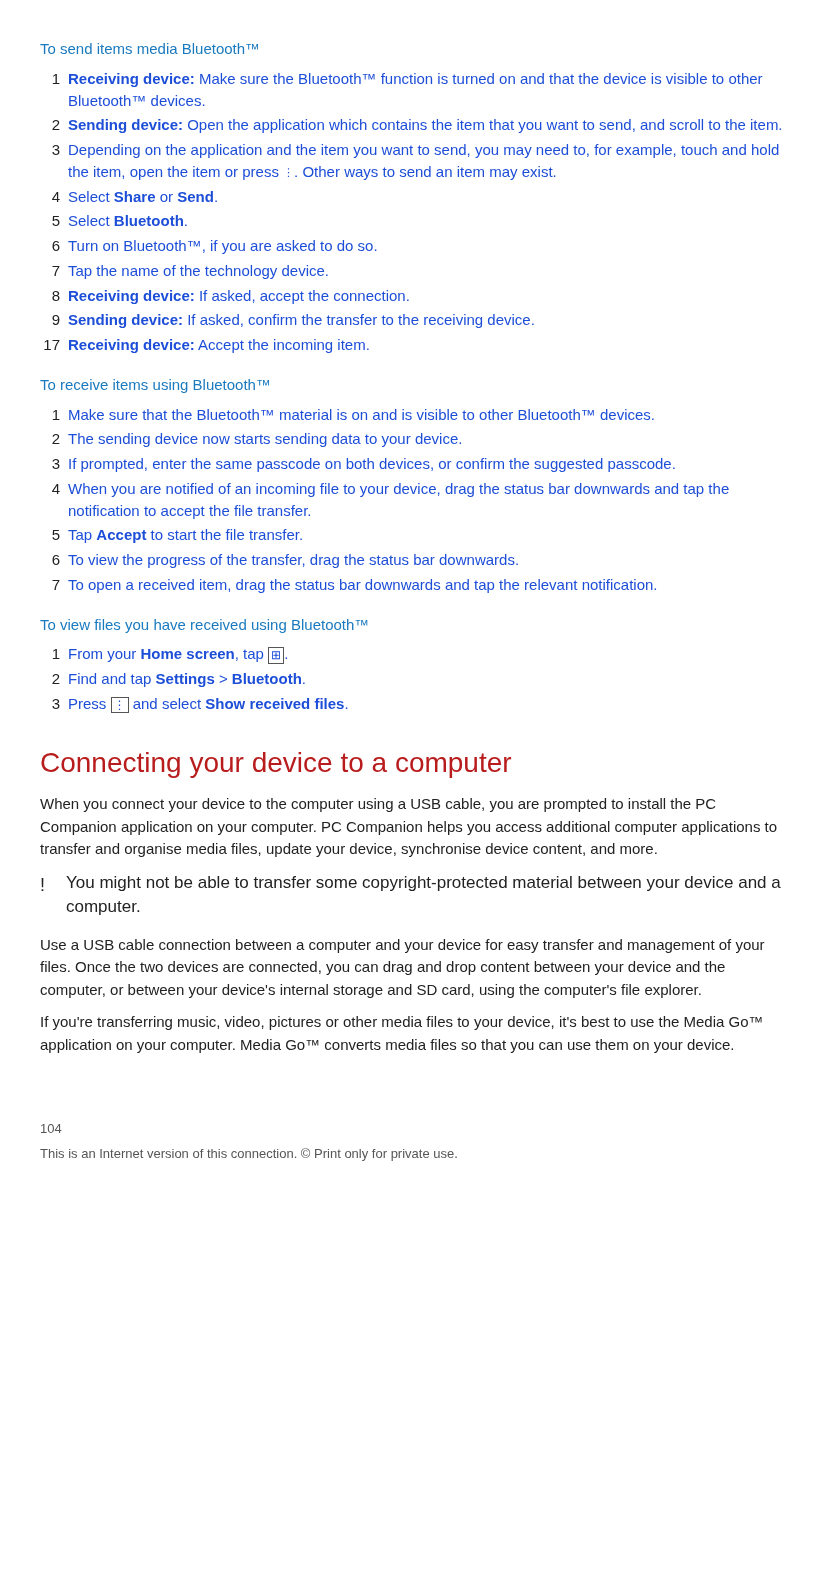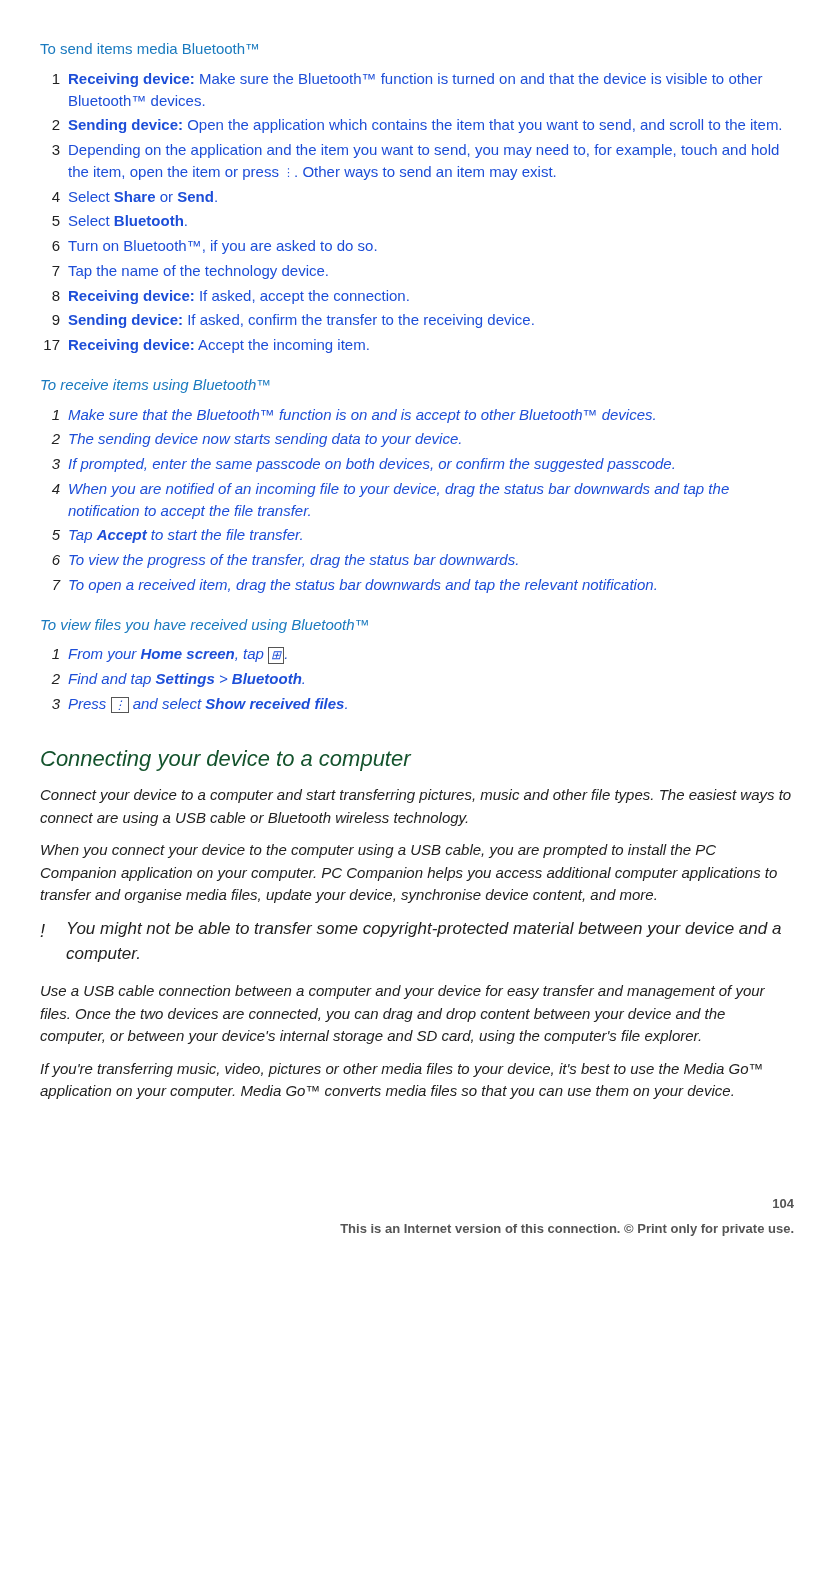--- a/index.html
+++ b/index.html
@@ -36,25 +36,25 @@
       flex-shrink: 0;
       font-size: 15px;
       color: #222;
     }
     .li-text {
       flex: 1;
       font-size: 15px;
       color: #1d4ed8;
     }
     .bold { font-weight: bold; }
-    .section-gap { margin-top: 12px; font-style: italic; }
+    .section-gap { margin-top: 12px; }
     .main-heading {
-      font-size: 22px;
+      font-size: 28px;
       font-weight: normal;
-      color: #14532d;
+      color: #b91c1c;
       margin-top: 28px;
       margin-bottom: 10px;
     }
     .body-para {
       font-size: 15px;
       color: #222;
       margin-bottom: 10px;
       line-height: 1.5;
     }
     .note-row {
@@ -68,25 +68,24 @@
       margin-right: 8px;
       margin-top: 1px;
       min-width: 18px;
     }
     .note-text {
       font-size: 17px;
       color: #222;
       line-height: 1.45;
     }
     .page-footer {
-      text-align: right;
-      margin-top: 92px;
+      text-align: left;
+      margin-top: 64px;
       font-size: 13px;
       color: #555;
-      font-weight: bold;
     }
     .page-number {
       font-size: 13px;
       color: #555;
       margin-bottom: 6px;
     }
   </style>
 </head>
 <body>
 
@@ -134,21 +133,21 @@
       <span class="li-text"><span class="bold">Receiving device:</span> Accept the incoming item.</span>
     </li>
   </ol>
 </div>
 
 <div class="section-gap">
   <div class="section-title">To receive items using Bluetooth™</div>
   <ol class="numbered-list">
     <li>
       <span class="num">1</span>
-      <span class="li-text">Make sure that the Bluetooth™ function is on and is accept to other Bluetooth™ devices.</span>
+      <span class="li-text">Make sure that the Bluetooth™ material is on and is visible to other Bluetooth™ devices.</span>
     </li>
     <li>
       <span class="num">2</span>
       <span class="li-text">The sending device now starts sending data to your device.</span>
     </li>
     <li>
       <span class="num">3</span>
       <span class="li-text">If prompted, enter the same passcode on both devices, or confirm the suggested passcode.</span>
     </li>
     <li>
@@ -183,21 +182,20 @@
     </li>
     <li>
       <span class="num">3</span>
       <span class="li-text">Press <span style="font-size:12px; border:1px solid #555; padding:0 2px; display:inline-block; line-height:1.2;">⋮</span> and select <span class="bold">Show received files</span>.</span>
     </li>
   </ol>
 </div>
 
 <div class="section-gap">
   <h2 class="main-heading">Connecting your device to a computer</h2>
-  <p class="body-para">Connect your device to a computer and start transferring pictures, music and other file types. The easiest ways to connect are using a USB cable or Bluetooth wireless technology.</p>
   <p class="body-para">When you connect your device to the computer using a USB cable, you are prompted to install the PC Companion application on your computer. PC Companion helps you access additional computer applications to transfer and organise media files, update your device, synchronise device content, and more.</p>
   <div class="note-row">
     <span class="note-icon">!</span>
     <span class="note-text">You might not be able to transfer some copyright-protected material between your device and a computer.</span>
   </div>
 </div>
 
 <div class="section-gap">
   <p class="body-para">Use a USB cable connection between a computer and your device for easy transfer and management of your files. Once the two devices are connected, you can drag and drop content between your device and the computer, or between your device's internal storage and SD card, using the computer's file explorer.</p>
   <p class="body-para">If you're transferring music, video, pictures or other media files to your device, it's best to use the Media Go™ application on your computer. Media Go™ converts media files so that you can use them on your device.</p>

